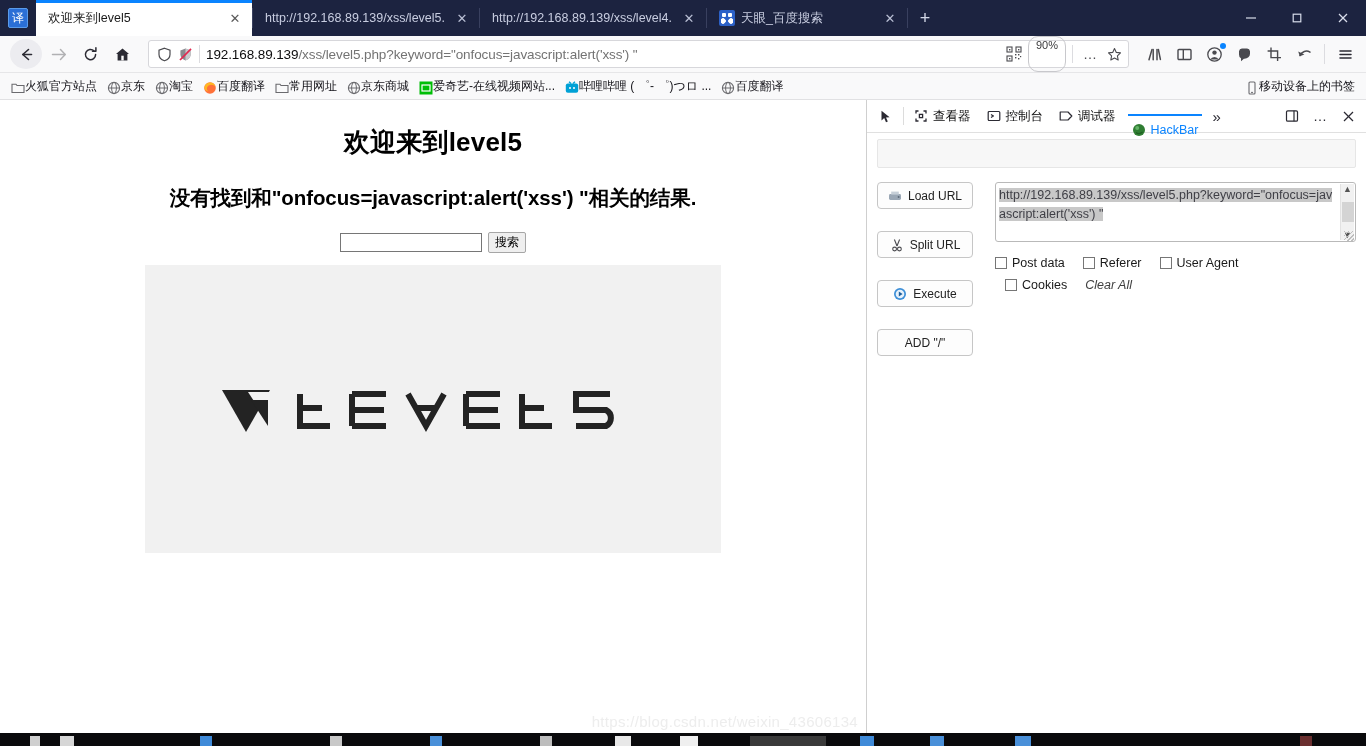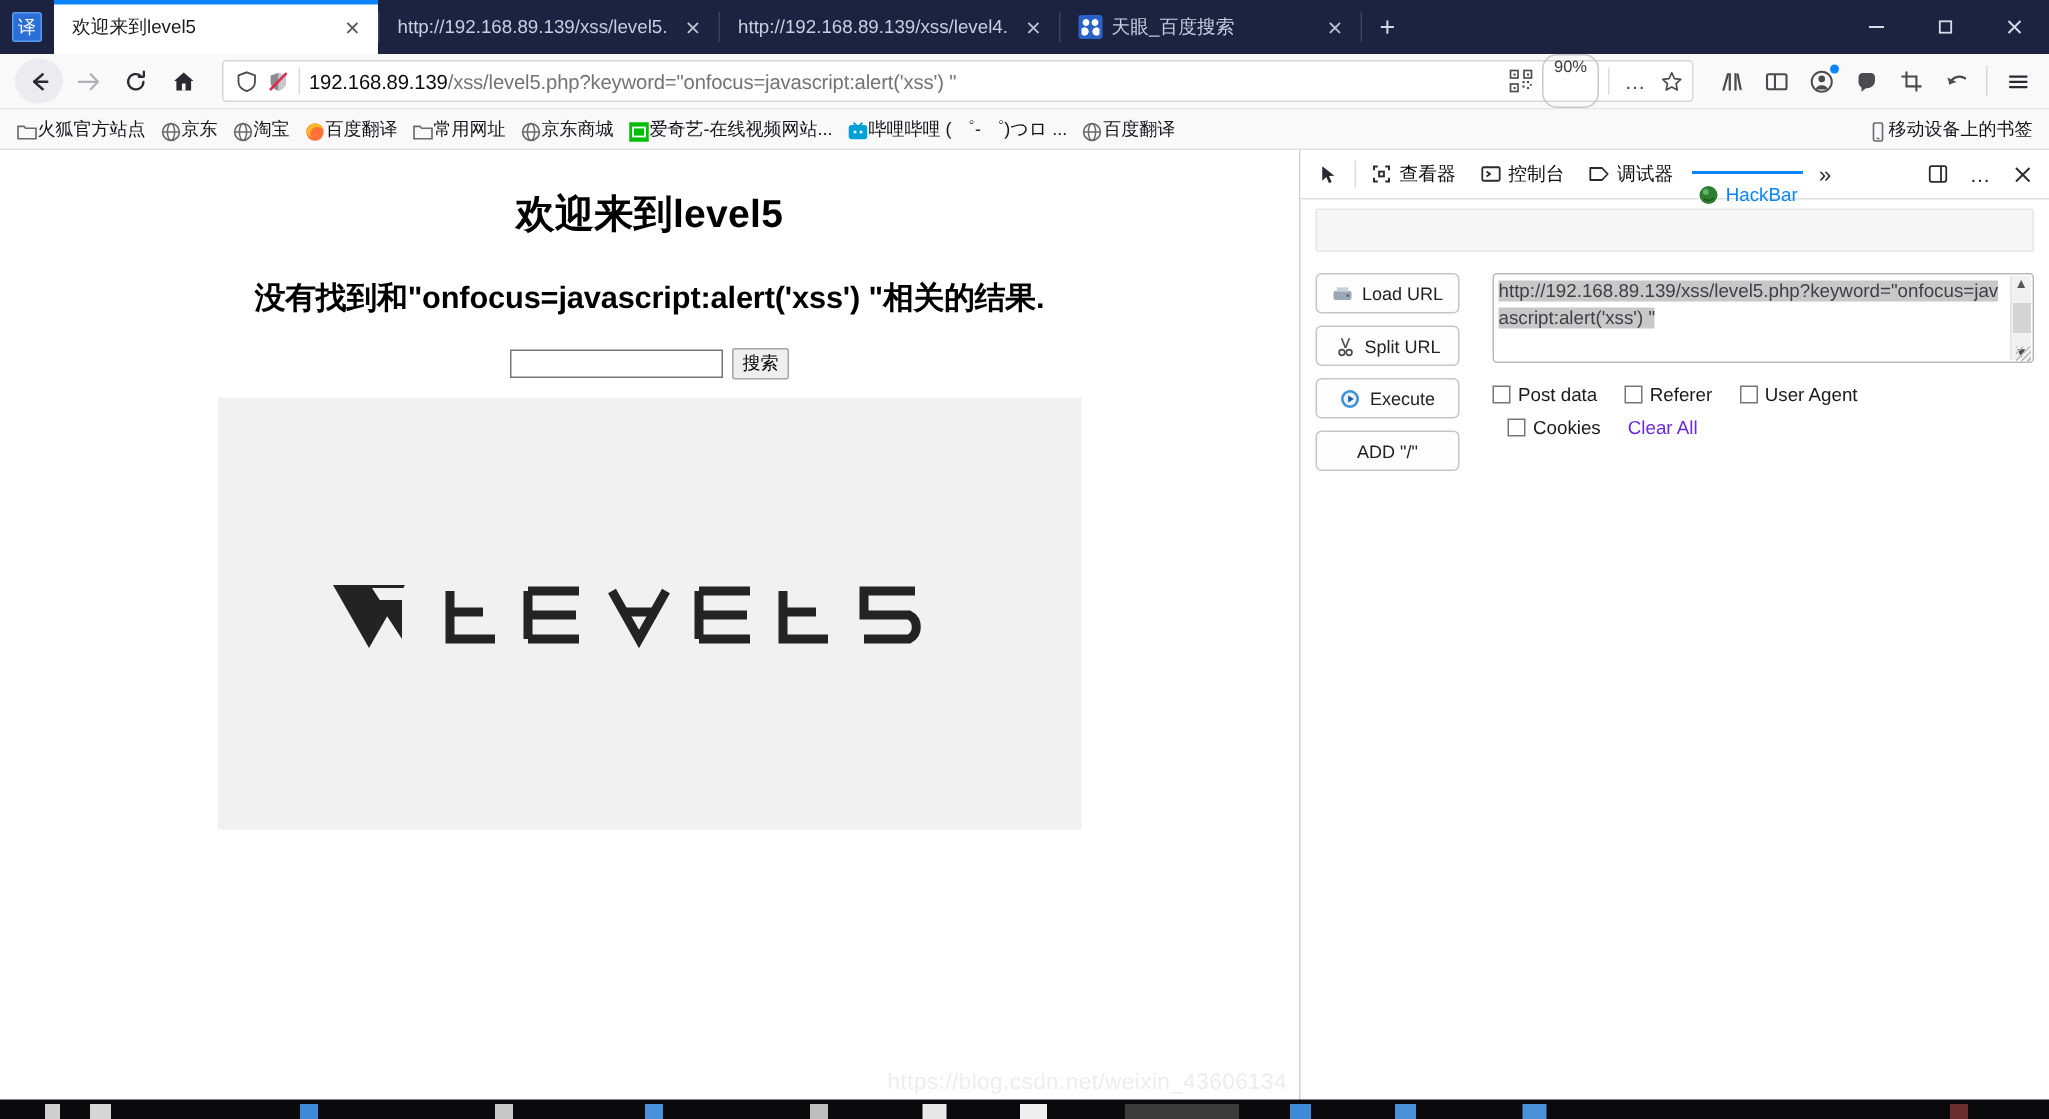--- a/index.html
+++ b/index.html
@@ -160,21 +160,21 @@
   .dt-right{ margin-left:auto; display:flex; align-items:center; }
   .dt-right > div{ width:28px;height:33px;display:flex;align-items:center;justify-content:center; }
   .dt-inspector{ width:30px;height:33px;display:flex;align-items:center;justify-content:center; }
   .dt-vsep{ width:1px;height:18px;background:#dcdcdc;margin:0 2px; }
 
   .hb-emptybar{
     margin:6px 10px 0 10px; height:29px; background:#f7f7f7;
     border:1px solid #e6e6e6; border-radius:2px;
   }
   .hb-body{ display:flex; padding:14px 10px 0 10px; gap:22px; }
-  .hb-buttons{ display:flex; flex-direction:column; gap:8px; flex:0 0 96px; }
+  .hb-buttons{ display:flex; flex-direction:column; gap:22px; flex:0 0 96px; }
   .hb-btn{
     height:27px;border:1px solid #c6c6c6;border-radius:4px;background:#fdfdfd;
     display:flex;align-items:center;justify-content:center;gap:6px;
     font-size:12px;color:#222;
   }
   .hb-btn .bi{ width:14px;height:14px;flex:0 0 14px; }
   .hb-right{ flex:1 1 auto; }
   .hb-textarea{
     position:relative; height:60px; border:1px solid #b9b9b9; border-radius:3px;
     background:#fff; padding:2px 18px 2px 3px; overflow:hidden;
@@ -191,21 +191,21 @@
   }
   .hb-scroll .thumb{ width:12px;height:20px;background:#d4d4d4; }
   .hb-resize{
     position:absolute;right:1px;bottom:0;width:10px;height:10px;
     background:repeating-linear-gradient(135deg,#bdbdbd 0 1px,transparent 1px 3px);
   }
   .hb-checks{ margin-top:14px; font-size:12.5px; color:#1a1a1a; }
   .hb-row{ display:flex; align-items:center; gap:6px; margin-bottom:8px; }
   .cb{ width:12px;height:12px;border:1px solid #767676;background:#fff;flex:0 0 12px; display:inline-block;}
   .hb-row .grp{ display:flex;align-items:center;gap:5px;margin-right:12px; }
-  .clearall{ color:#6d28d9; }
+  .clearall{ color:#404040;font-style:italic; }
 
   
   .taskbar{
     position:absolute;left:0;bottom:0;width:1366px;height:13px;background:#0a0a0c;
   }
   .taskbar .seg{ position:absolute;top:3px;height:10px; }
 </style>
 </head>
 <body>
 

